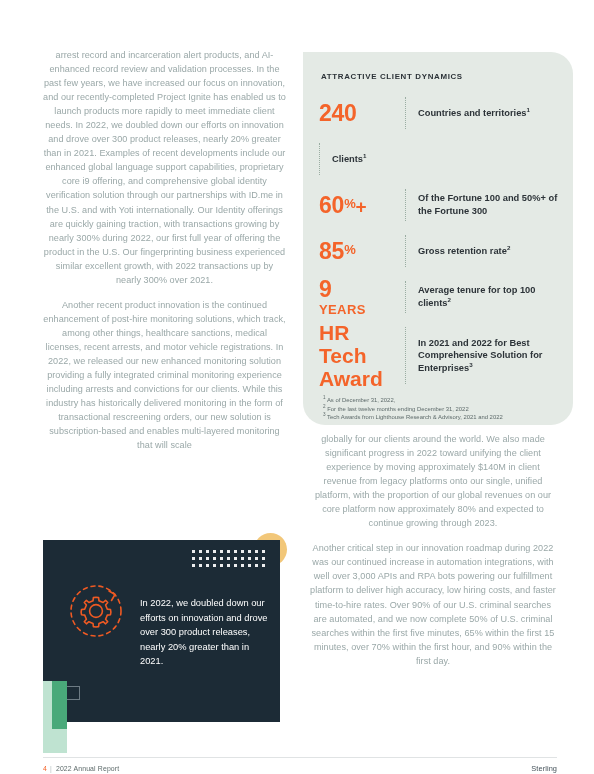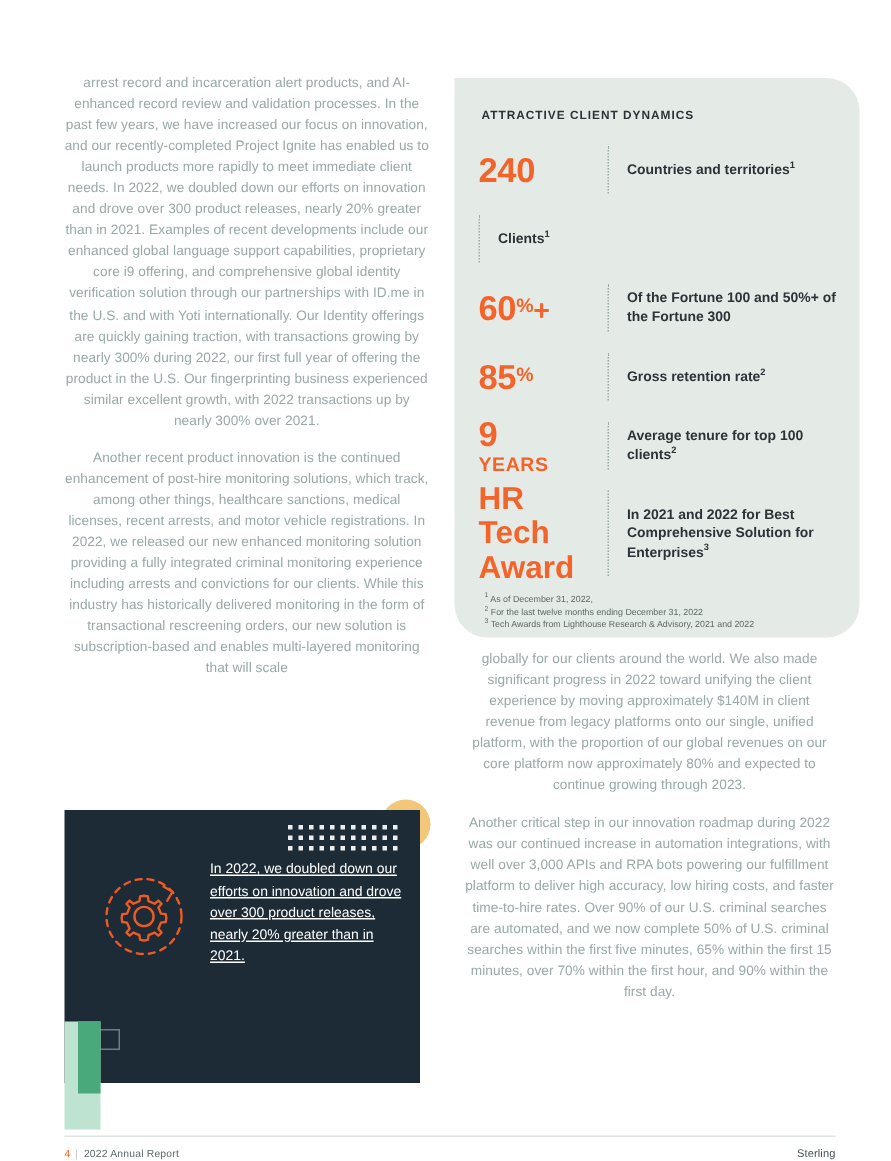--- a/index.html
+++ b/index.html
@@ -185,26 +185,25 @@
   .gear-icon {
     position: absolute;
     left: 22px;
     top: 38px;
     width: 62px;
     height: 62px;
   }
   .callout-text {
     position: absolute;
     left: 97px;
-    top: 32px;
+    top: 56px;
     width: 128px;
     font-size: 9.3px;
     line-height: 14.6px;
     color: #ffffff;
-    text-decoration: underline;
   }
   .small-square {
     position: absolute;
     left: 23px;
     bottom: 22px;
     width: 14px;
     height: 14px;
     border: 1.4px solid #6d7b84;
     box-sizing: border-box;
   }

